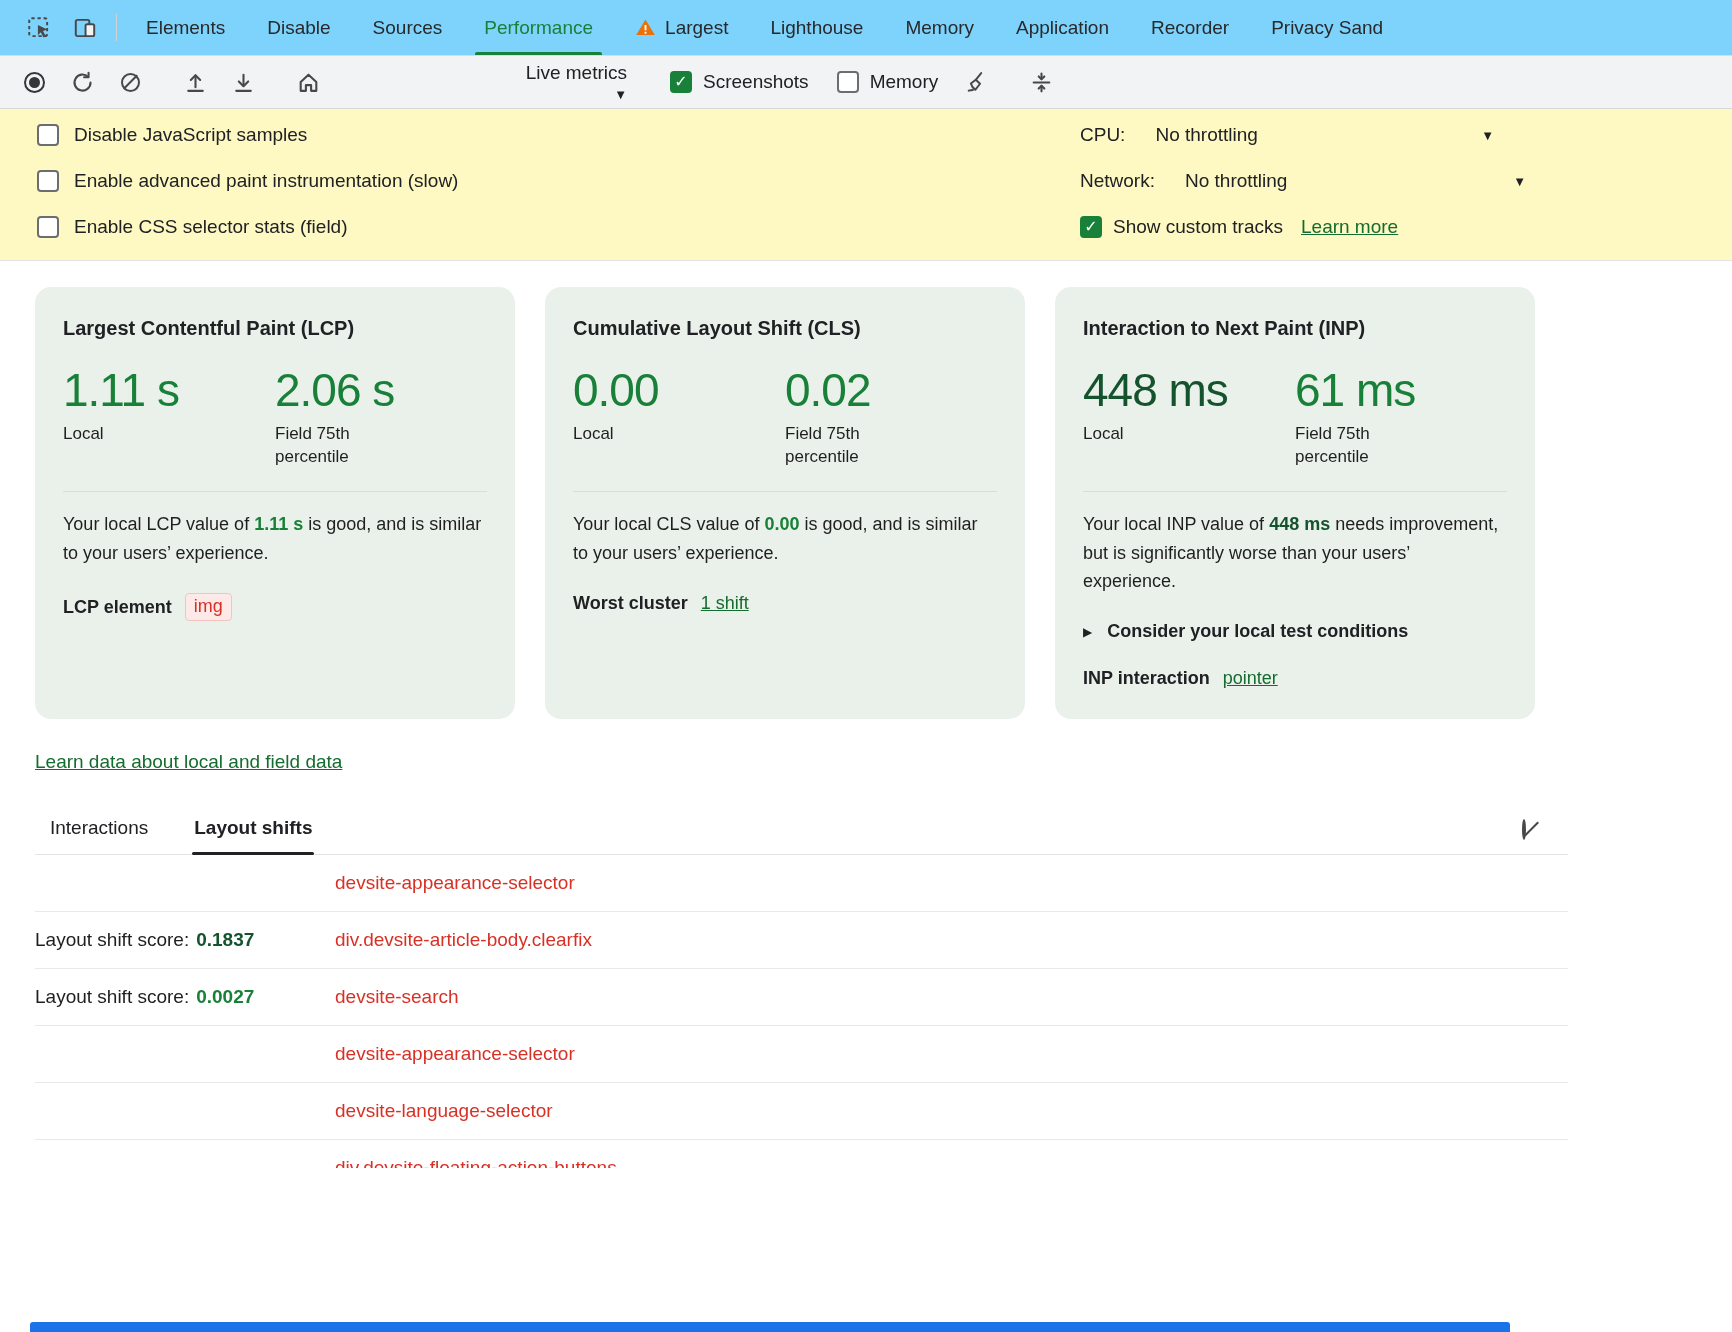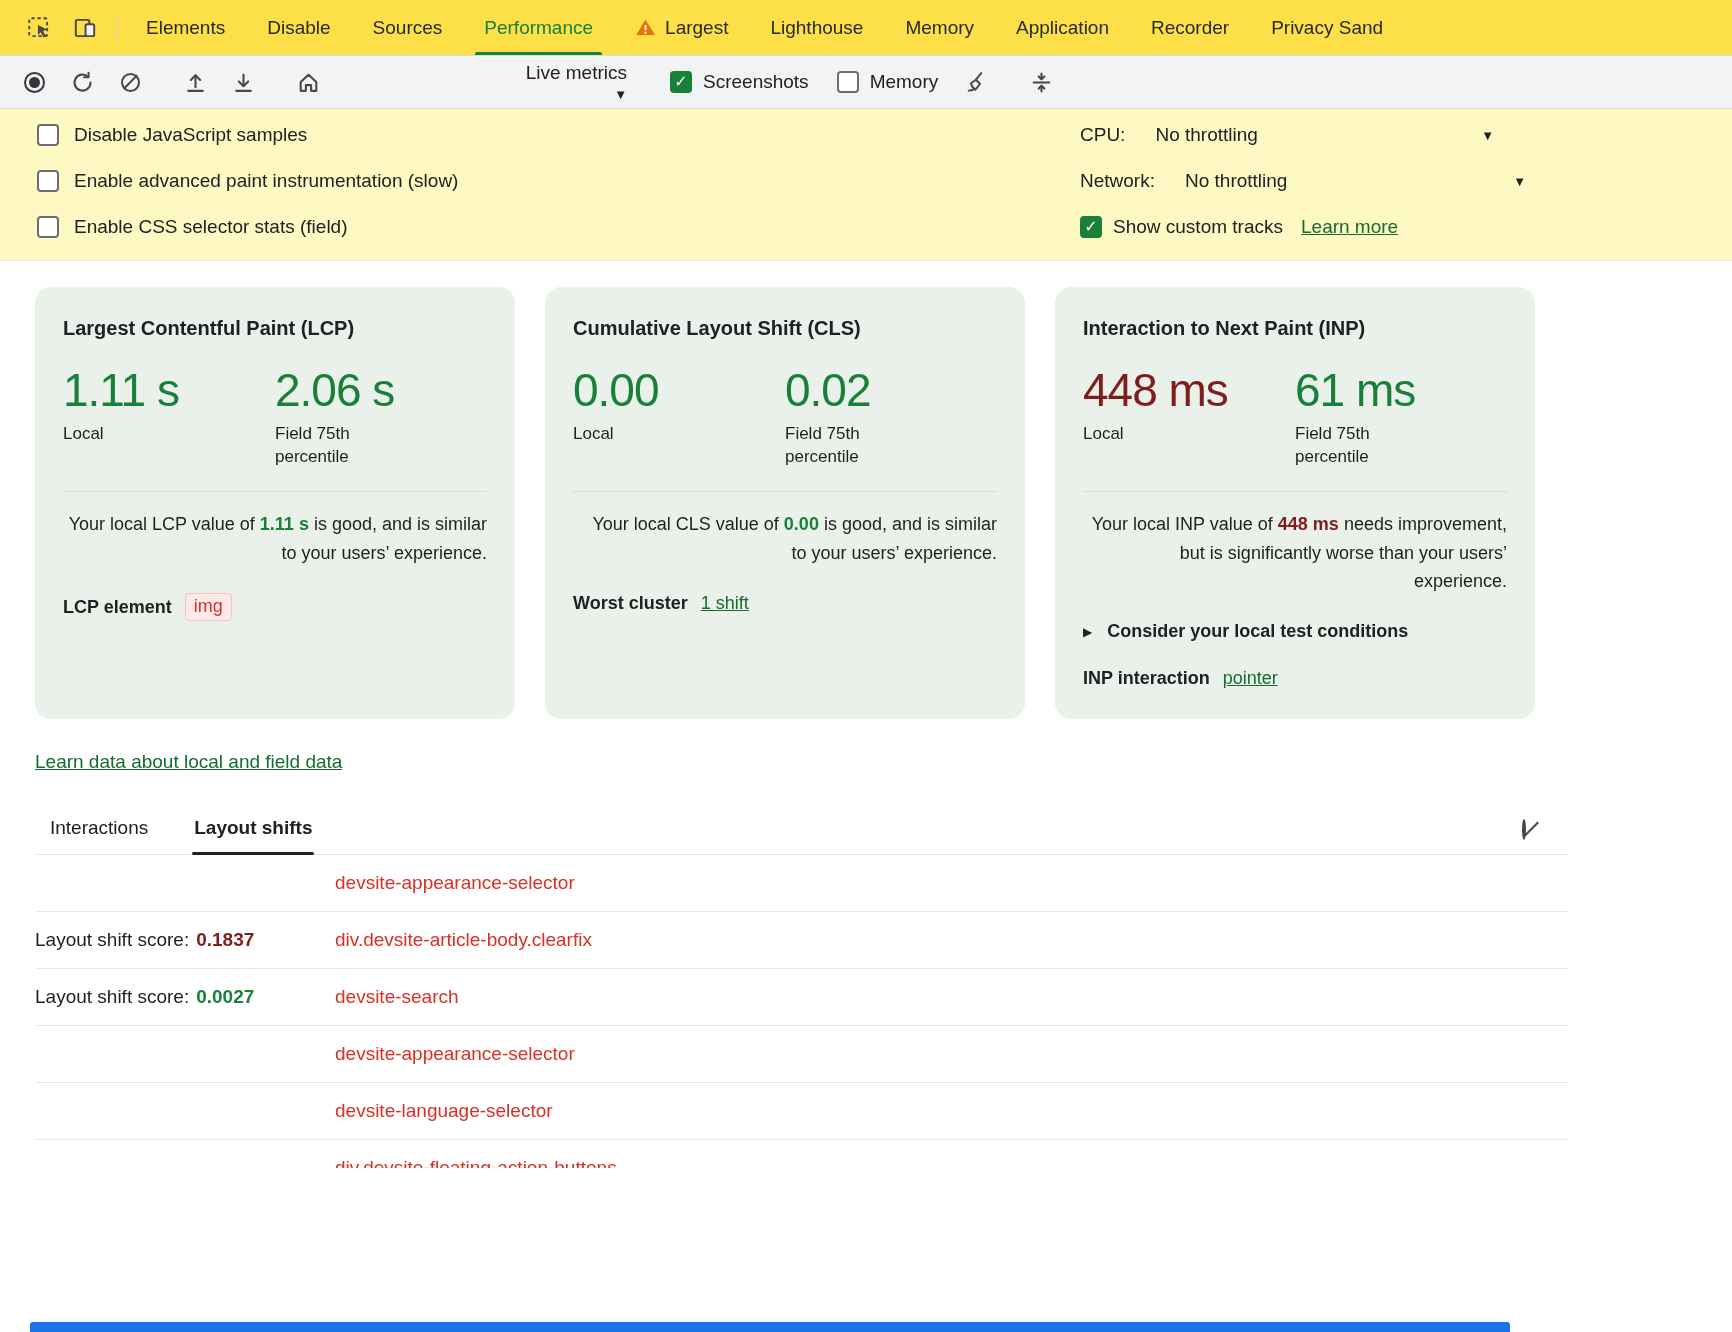--- a/index.html
+++ b/index.html
@@ -8,21 +8,21 @@
     font-family: "Liberation Sans", "DejaVu Sans", sans-serif;
     color:#202124; background:#fff; overflow:hidden; position:relative;
     -webkit-font-smoothing:antialiased;
   }
   svg { display:block; }
   button { background:none; border:none; font:inherit; color:inherit; }
 
   
   .tabbar {
     display:flex; align-items:stretch; height:56px;
-    background:#fde047; border-bottom:1px solid #dadce0; padding-left:16px;
+    background:#7dd3fc; border-bottom:1px solid #dadce0; padding-left:16px;
   }
   .tb-icon {
     width:46px; display:flex; align-items:center; justify-content:center;
     color:#47484a; flex:none;
   }
   .vsep { width:1px; background:#d2d3d4; margin:14px 8px; flex:none; }
   .tabs { display:flex; align-items:stretch; }
   .tab {
     display:flex; align-items:center; gap:9px; padding:0 21px;
     font-size:19px; color:#28292a; position:relative; white-space:nowrap;
@@ -89,24 +89,24 @@
   .cards { display:flex; gap:30px; margin-top:26px; }
   .card {
     width:480px; min-height:432px; background:#eaf1ea; border-radius:16px;
     padding:30px 28px; flex:none;
   }
   .card h2 { font-size:20px; font-weight:bold; margin-bottom:26px; }
   .vals { display:flex; }
   .vb { width:50%; }
   .val { font-size:46px; font-weight:400; letter-spacing:-1px; line-height:1.05; }
   .green { color:#188038; }
-  .orange { color:#7f1d1d; }
+  .orange { color:#14532d; }
   .vl { font-size:17px; margin-top:9px; max-width:120px; line-height:1.35; color:#1f1f1f; }
   .card hr { border:none; border-top:1px solid #d3e0d3; margin-top:22px; }
-  .card p { font-size:18px; line-height:1.58; margin-top:18px; color:#1f1f1f;text-align:right; }
+  .card p { font-size:18px; line-height:1.58; margin-top:18px; color:#1f1f1f; }
   .card p .v { font-weight:bold; }
   .cfoot { display:flex; align-items:center; gap:13px; margin-top:26px; font-size:18px; }
   .flabel { font-weight:bold; }
   .badge {
     color:#d93025; background:#fde9e7; border:1px solid #f3c3be;
     border-radius:4px; padding:2px 8px 3px; font-size:18px;
   }
   .details-row { display:flex; align-items:center; gap:15px; margin-top:26px; font-size:18px; font-weight:bold; }
   .tri { font-size:12px; font-weight:normal; }
   .lm-link { display:inline-block; margin-top:32px; font-size:19px; }

